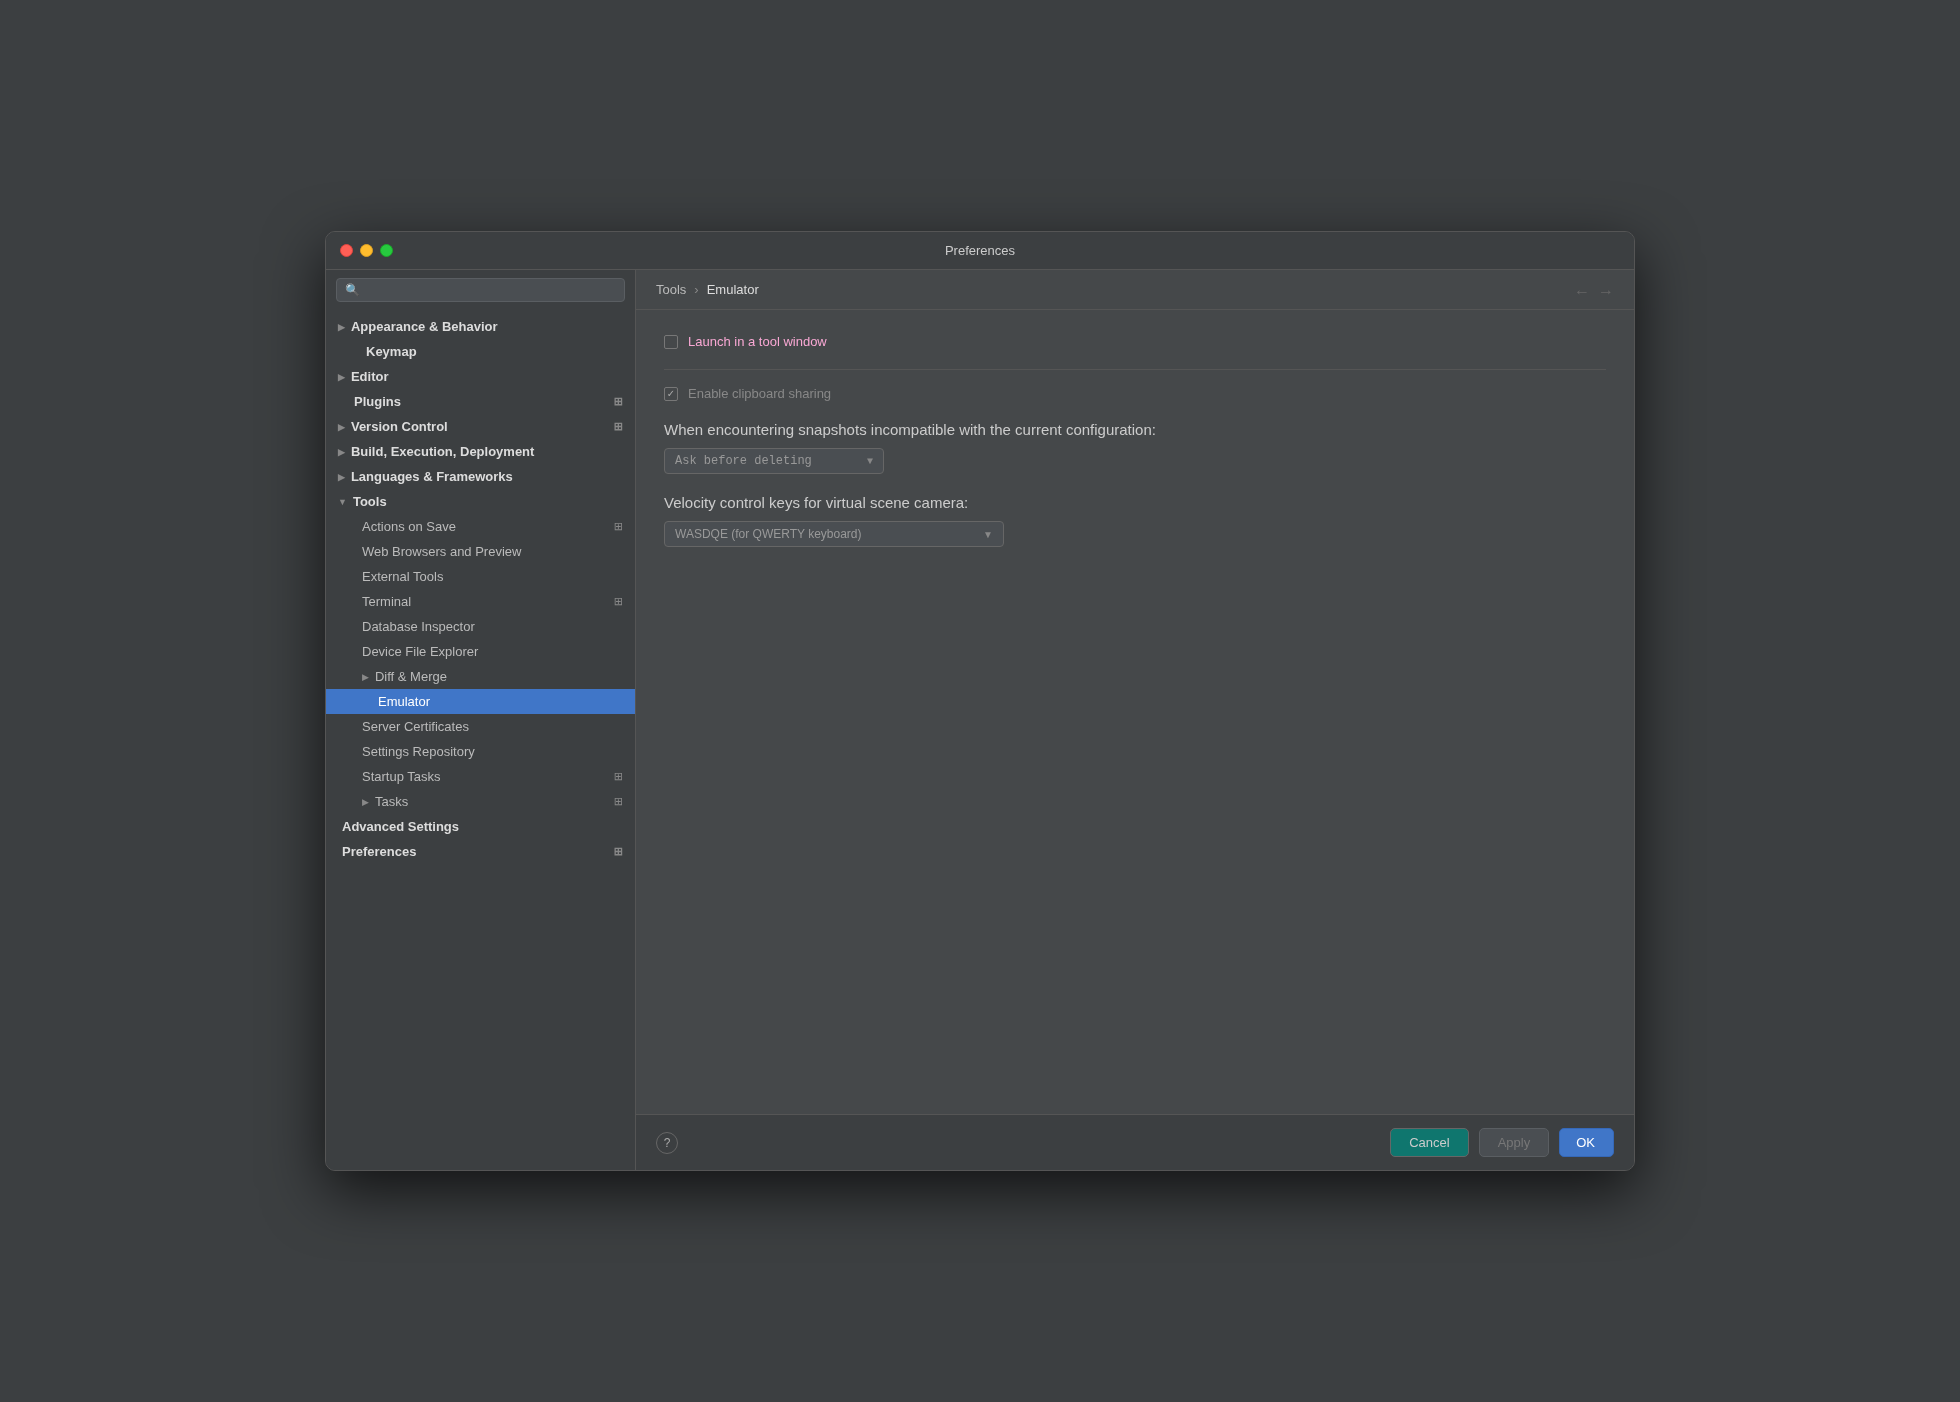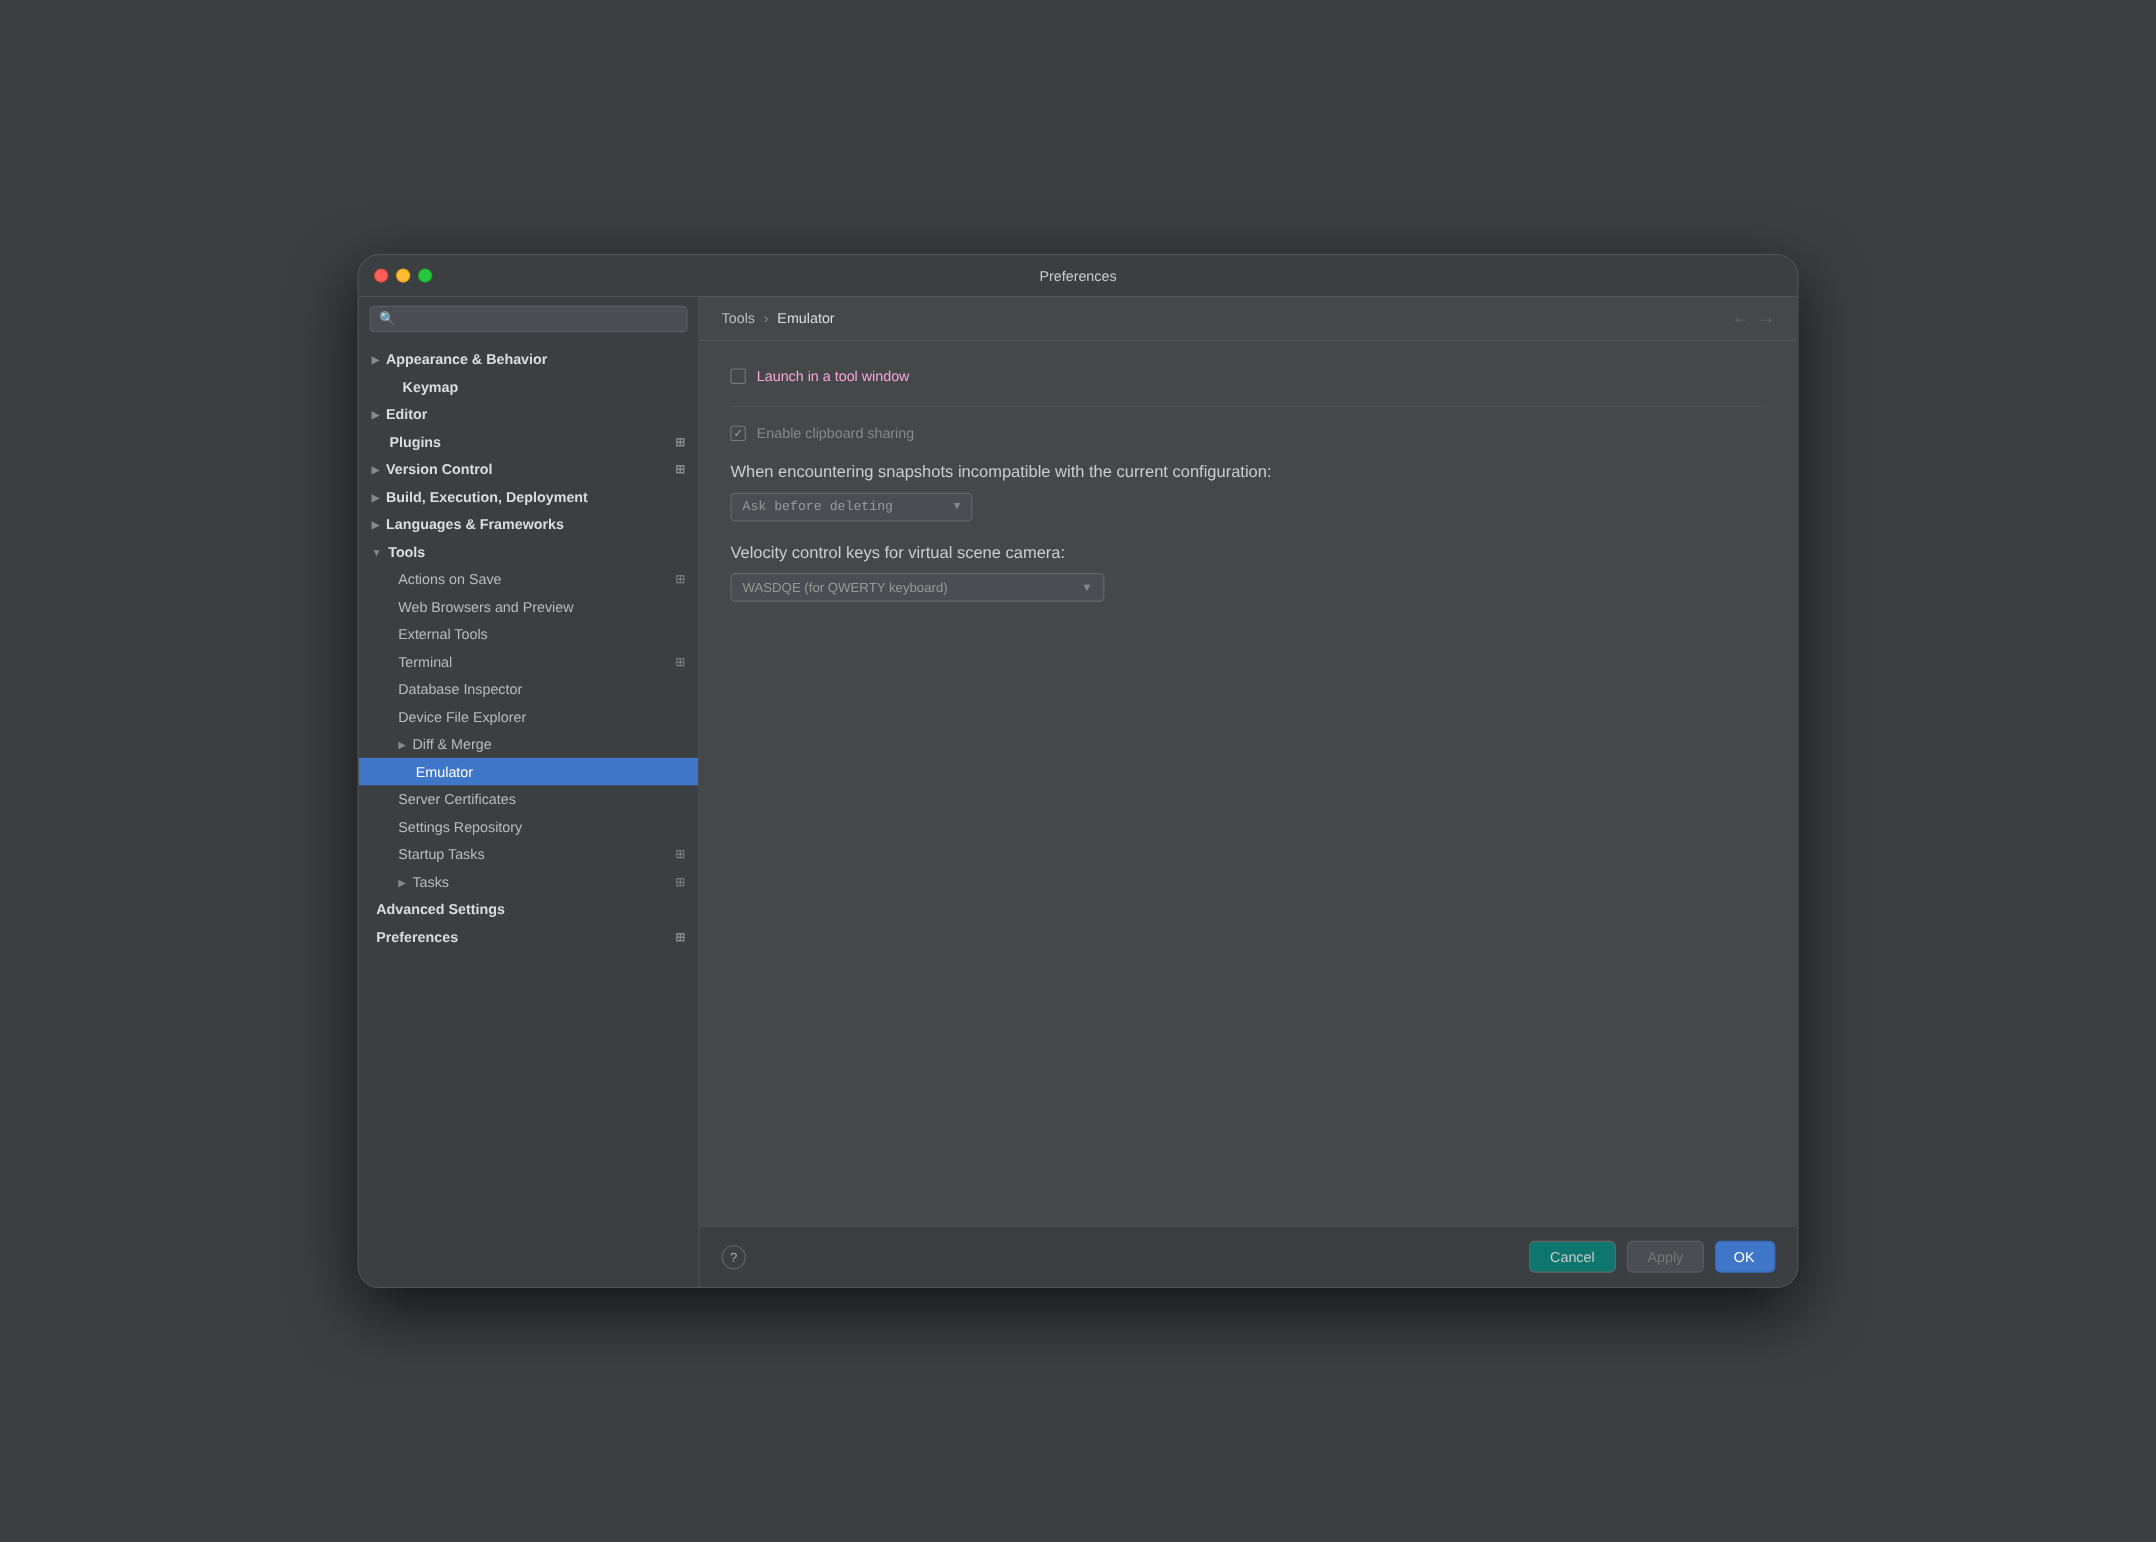--- a/index.html
+++ b/index.html
@@ -10,21 +10,21 @@
       justify-content: center;
       align-items: center;
       width: 1960px;
       height: 1402px;
       overflow: hidden;
     }
     .window {
       width: 1310px;
       height: 940px;
       background: #3c3f41;
-      border-radius: 20px;
+      border-radius: 10px;
       box-shadow: 0 20px 60px rgba(0,0,0,0.7);
       display: flex;
       flex-direction: column;
       overflow: hidden;
       border: 1px solid #555;
     }
     .title-bar {
       height: 38px;
       background: #3c3f41;
       display: flex;

